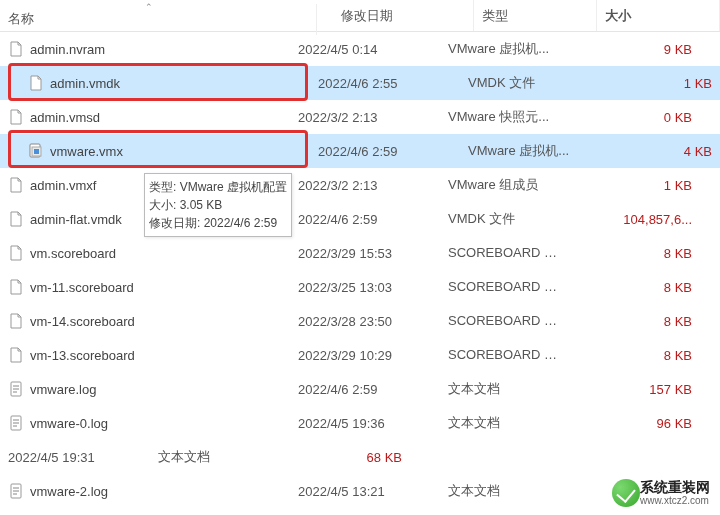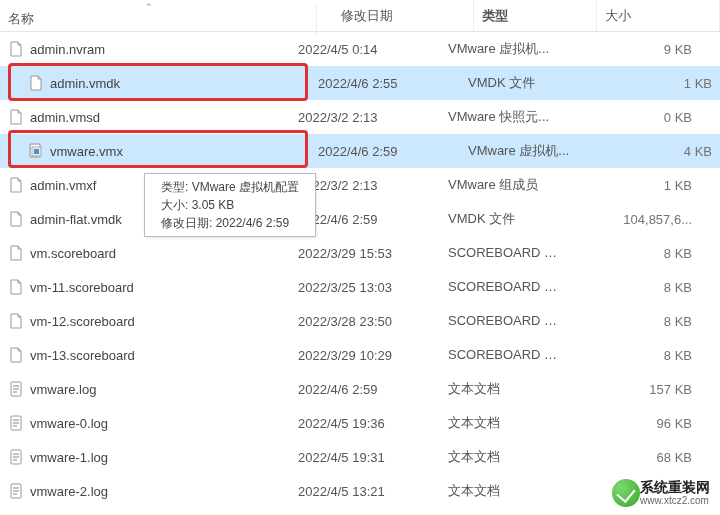--- a/index.html
+++ b/index.html
@@ -23,22 +23,22 @@
     }
     .header .col {
       padding: 0 8px;
       display: flex;
       align-items: center;
       height: 100%;
       border-right: 1px solid #eee;
     }
     .col-name { width: 337px; padding-left: 20px; margin-top: 7px; }
     .col-date { width: 150px; margin-left: 16px; }
-    .col-type { width: 130px; font-weight: bold; }
-    .col-size { width: 130px; text-align: right; justify-content: flex-start; }
+    .col-type { width: 130px; }
+    .col-size { width: 130px; text-align: right; justify-content: flex-start; font-weight: bold; }
     .sort-arrow {
       position: absolute;
       left: 145px;
       top: 2px;
       font-size: 9px;
       color: #888;
     }
     .file-list { }
     .file-row {
       display: flex;
@@ -59,42 +59,42 @@
     }
     .cell-name {
       width: 290px;
       display: flex;
       align-items: center;
       padding-left: 20px;
       gap: 6px;
     }
     .cell-date { width: 150px; color: #555; }
     .cell-type { width: 130px; color: #555; }
-    .cell-size { width: 130px; text-align: right; color: #737373; padding-right: 30px; }
+    .cell-size { width: 130px; text-align: right; color: #b91c1c; padding-right: 30px; }
     .file-icon {
       width: 16px;
       height: 16px;
       flex-shrink: 0;
     }
     .highlight-box {
       position: absolute;
       border: 3px solid #e03030;
       border-radius: 4px;
       pointer-events: none;
       z-index: 5;
     }
     .box1 { left: 8px; top: 63px; width: 300px; height: 38px; }
     .box2 { left: 8px; top: 130px; width: 300px; height: 38px; }
     .tooltip {
       position: absolute;
       left: 144px;
       top: 173px;
       background: #fff;
       border: 1px solid #bbb;
-      padding: 4px 16px;
+      padding: 4px 4px;
       font-size: 12px;
       color: #444;
       z-index: 10;
       line-height: 1.5;
       box-shadow: 1px 1px 3px rgba(0,0,0,0.1);
     }
     .watermark {
       position: absolute;
       right: 6px;
       bottom: 6px;
@@ -240,21 +240,21 @@
       <div class="cell cell-date">2022/3/25 13:03</div>
       <div class="cell cell-type">SCOREBOARD 文...</div>
       <div class="cell cell-size">8 KB</div>
     </div>
     <div class="file-row">
       <div class="cell cell-name">
         <span class="file-icon"><svg viewBox="0 0 16 16" width="16" height="16">
             <path d="M3 1 h7 l3 3 v11 h-10 z" fill="#fff" stroke="#999"></path>
             <path d="M10 1 v3 h3" fill="none" stroke="#999"></path>
           </svg></span>
-        <span>vm-12.scoreboard</span>
+        <span>vm-14.scoreboard</span>
       </div>
       <div class="cell cell-date">2022/3/28 23:50</div>
       <div class="cell cell-type">SCOREBOARD 文...</div>
       <div class="cell cell-size">8 KB</div>
     </div>
     <div class="file-row">
       <div class="cell cell-name">
         <span class="file-icon"><svg viewBox="0 0 16 16" width="16" height="16">
             <path d="M3 1 h7 l3 3 v11 h-10 z" fill="#fff" stroke="#999"></path>
             <path d="M10 1 v3 h3" fill="none" stroke="#999"></path>
@@ -287,29 +287,20 @@
             <line x1="5" y1="8" x2="11" y2="8" stroke="#888"></line>
             <line x1="5" y1="11" x2="9" y2="11" stroke="#888"></line>
           </svg></span>
         <span>vmware-0.log</span>
       </div>
       <div class="cell cell-date">2022/4/5 19:36</div>
       <div class="cell cell-type">文本文档</div>
       <div class="cell cell-size">96 KB</div>
     </div>
     <div class="file-row">
-      <div class="cell cell-name">
-        <span class="file-icon"><svg viewBox="0 0 16 16" width="16" height="16">
-            <rect x="3" y="1" width="10" height="14" rx="1" fill="#fff" stroke="#999"></rect>
-            <line x1="5" y1="5" x2="11" y2="5" stroke="#888"></line>
-            <line x1="5" y1="8" x2="11" y2="8" stroke="#888"></line>
-            <line x1="5" y1="11" x2="9" y2="11" stroke="#888"></line>
-          </svg></span>
-        <span>vmware-1.log</span>
-      </div>
       <div class="cell cell-date">2022/4/5 19:31</div>
       <div class="cell cell-type">文本文档</div>
       <div class="cell cell-size">68 KB</div>
     </div>
     <div class="file-row">
       <div class="cell cell-name">
         <span class="file-icon"><svg viewBox="0 0 16 16" width="16" height="16">
             <rect x="3" y="1" width="10" height="14" rx="1" fill="#fff" stroke="#999"></rect>
             <line x1="5" y1="5" x2="11" y2="5" stroke="#888"></line>
             <line x1="5" y1="8" x2="11" y2="8" stroke="#888"></line>

